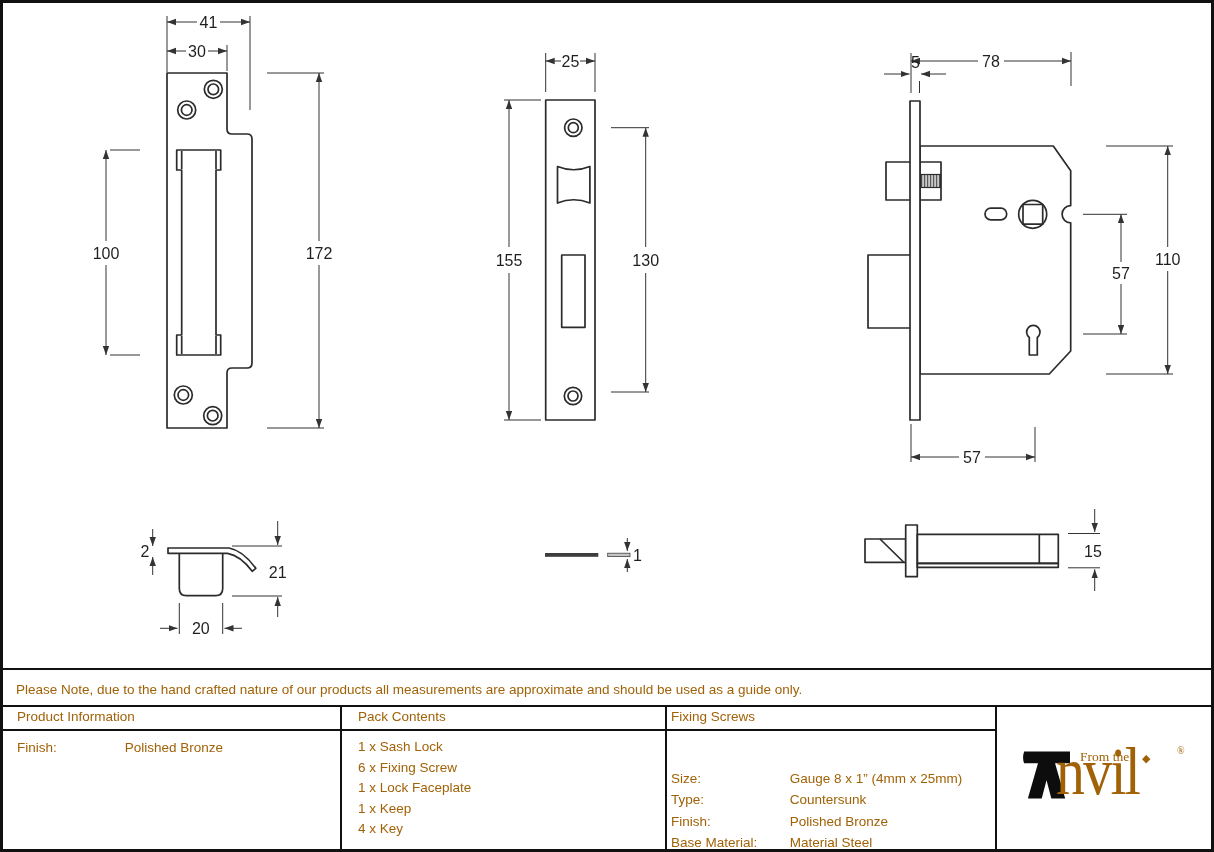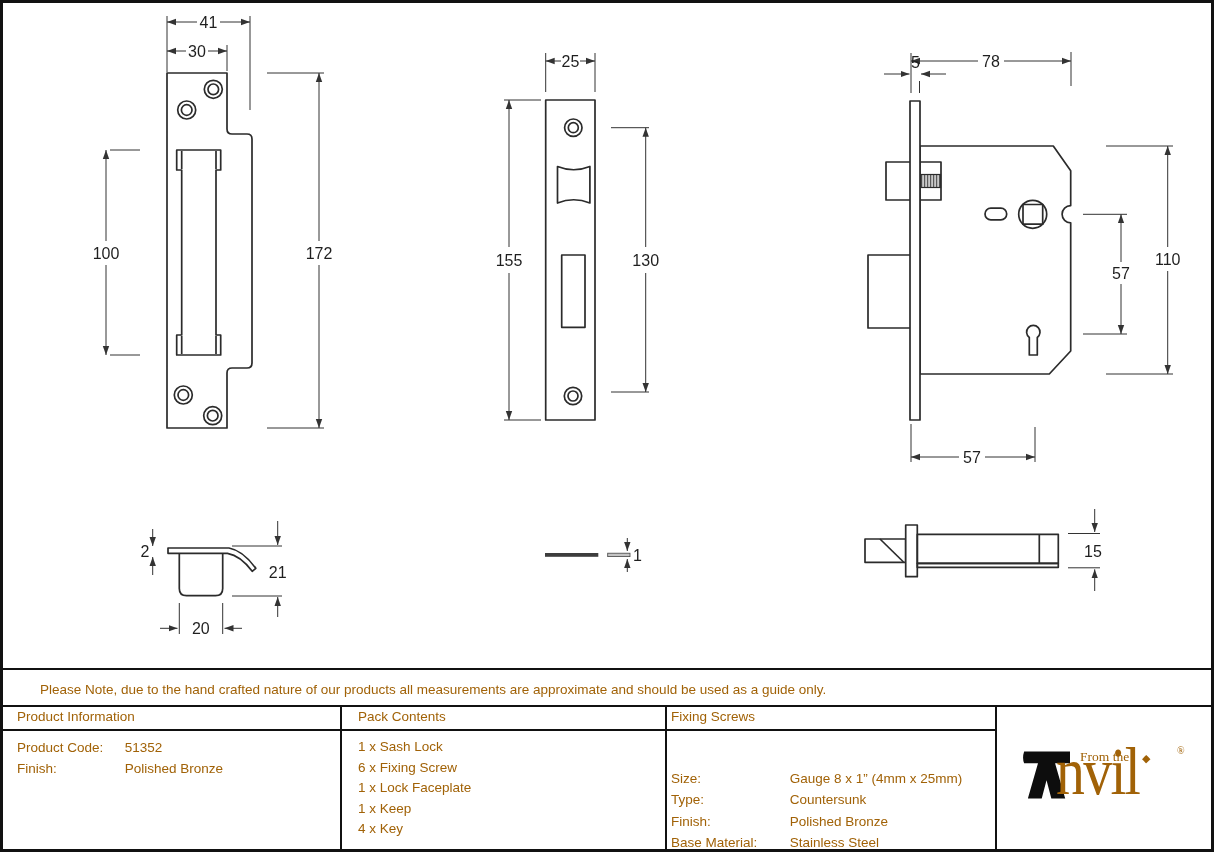--- a/index.html
+++ b/index.html
@@ -2,21 +2,21 @@
 <html><head>
 <meta charset="utf-8">
 <style>
   html,body{margin:0;padding:0;background:#888;}
   #sheet{position:relative;width:1214px;height:852px;background:#ffffff;overflow:hidden;
          font-family:"Liberation Sans",sans-serif;color:#a16207;}
   .abs{position:absolute;}
   .page-border{position:absolute;inset:0;border:3px solid #111;pointer-events:none;z-index:40;}
   .hline{position:absolute;background:#111;height:2px;}
   .vline{position:absolute;background:#111;width:2px;}
-  .note{position:absolute;left:16px;top:682px;font-size:13.5px;margin-left:24px;}
+  .note{position:absolute;left:16px;top:682px;font-size:13.5px;}
   .hdr{position:absolute;font-size:13.5px;top:709px;text-align:right;}
   .cellcol{position:absolute;font-size:13.5px;}
   .kv{white-space:nowrap;}
   .kv .k{display:inline-block;}
   #col1 .k{width:104px;}
   #col3 .k{width:115px;}
   #drw{position:absolute;left:0;top:0;}
   text{font-family:"Liberation Sans",sans-serif;font-size:16px;fill:#1f1f1f;}
   .obj{fill:none;stroke:#2b2b2b;stroke-width:1.7;stroke-linejoin:round;}
   .objw{fill:#fff;stroke:#2b2b2b;stroke-width:1.7;stroke-linejoin:round;}
@@ -233,24 +233,20 @@
   <div class="vline" style="left:340px;top:705px;height:144px;"></div>
   <div class="vline" style="left:665px;top:705px;height:144px;"></div>
   <div class="vline" style="left:995px;top:705px;height:144px;"></div>
 
   <div class="hdr" style="left:17px;">Product Information</div>
   <div class="hdr" style="left:358px;">Pack Contents</div>
   <div class="hdr" style="left:671px;">Fixing Screws</div>
 
   <div id="col1" class="cellcol" style="left:17px;top:738px;line-height:20.5px;">
     <div class="kv">
-      <span class="k">Product Code:</span>
-      <span class="v">51352</span>
-    </div>
-    <div class="kv">
       <span class="k">Finish:</span>
       <span class="v">Polished Bronze</span>
     </div>
   </div>
 
   <div id="col2" class="cellcol" style="left:358px;top:737px;line-height:20.6px;">
     <div>1 x Sash Lock</div>
     <div>6 x Fixing Screw</div>
     <div>1 x Lock Faceplate</div>
     <div>1 x Keep</div>
@@ -265,21 +261,21 @@
     <div class="kv">
       <span class="k">Type:</span>
       <span class="v">Countersunk</span>
     </div>
     <div class="kv">
       <span class="k">Finish:</span>
       <span class="v">Polished Bronze</span>
     </div>
     <div class="kv">
       <span class="k">Base Material:</span>
-      <span class="v">Stainless Steel</span>
+      <span class="v">Material Steel</span>
     </div>
   </div>
 
   <div class="logo-cell">
     <svg class="abs" style="left:27px;top:43px;" width="48" height="54" viewBox="0 0 45 50">
       <path fill="#0d0d0d" d="M2,3 H45 V14 H31 L40.5,47 H27.5 L23,30 L18.5,47 H5.5 L15,14 H2 Q0,9 2,3 Z"></path>
     </svg>
   </div>
   <div class="anvil-name">nvil</div>
   <div class="from-the">From the</div>

